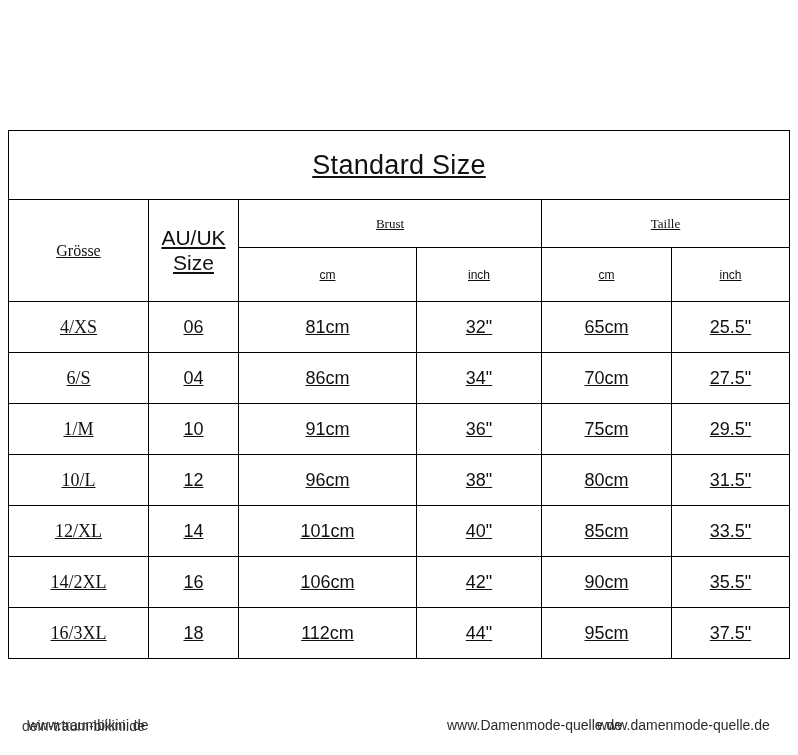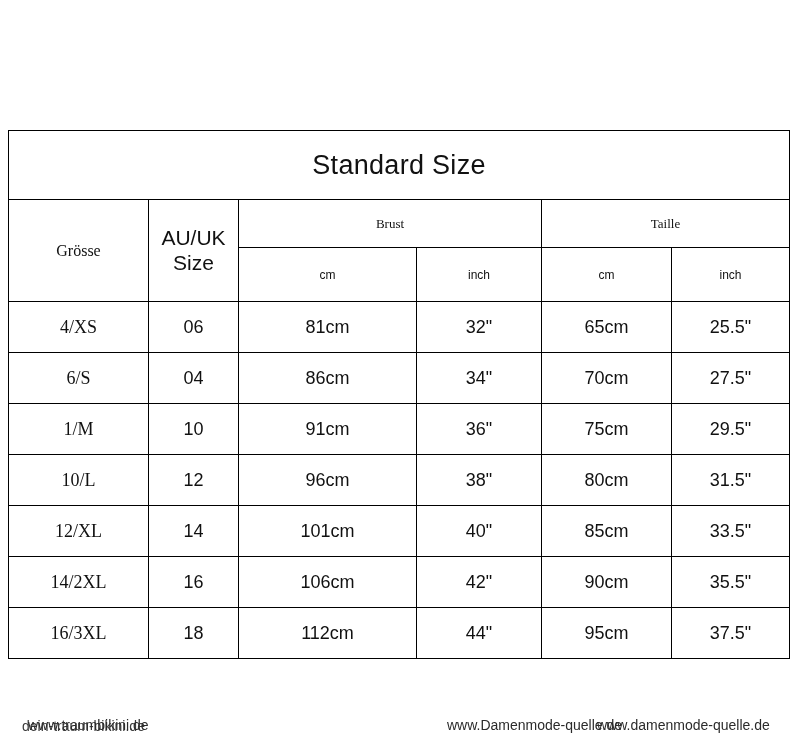--- a/index.html
+++ b/index.html
@@ -22,20 +22,21 @@
     top: 0;
     width: 798px;
     height: 755px;
   }
 
   .table-wrap {
     position: absolute;
     left: 8px;
     top: 130px;
     width: 782px;
+    text-decoration: underline;
   }
 
   table.size-table {
     width: 782px;
     border-collapse: collapse;
     table-layout: fixed;
   }
 
   table.size-table td,
   table.size-table th {

